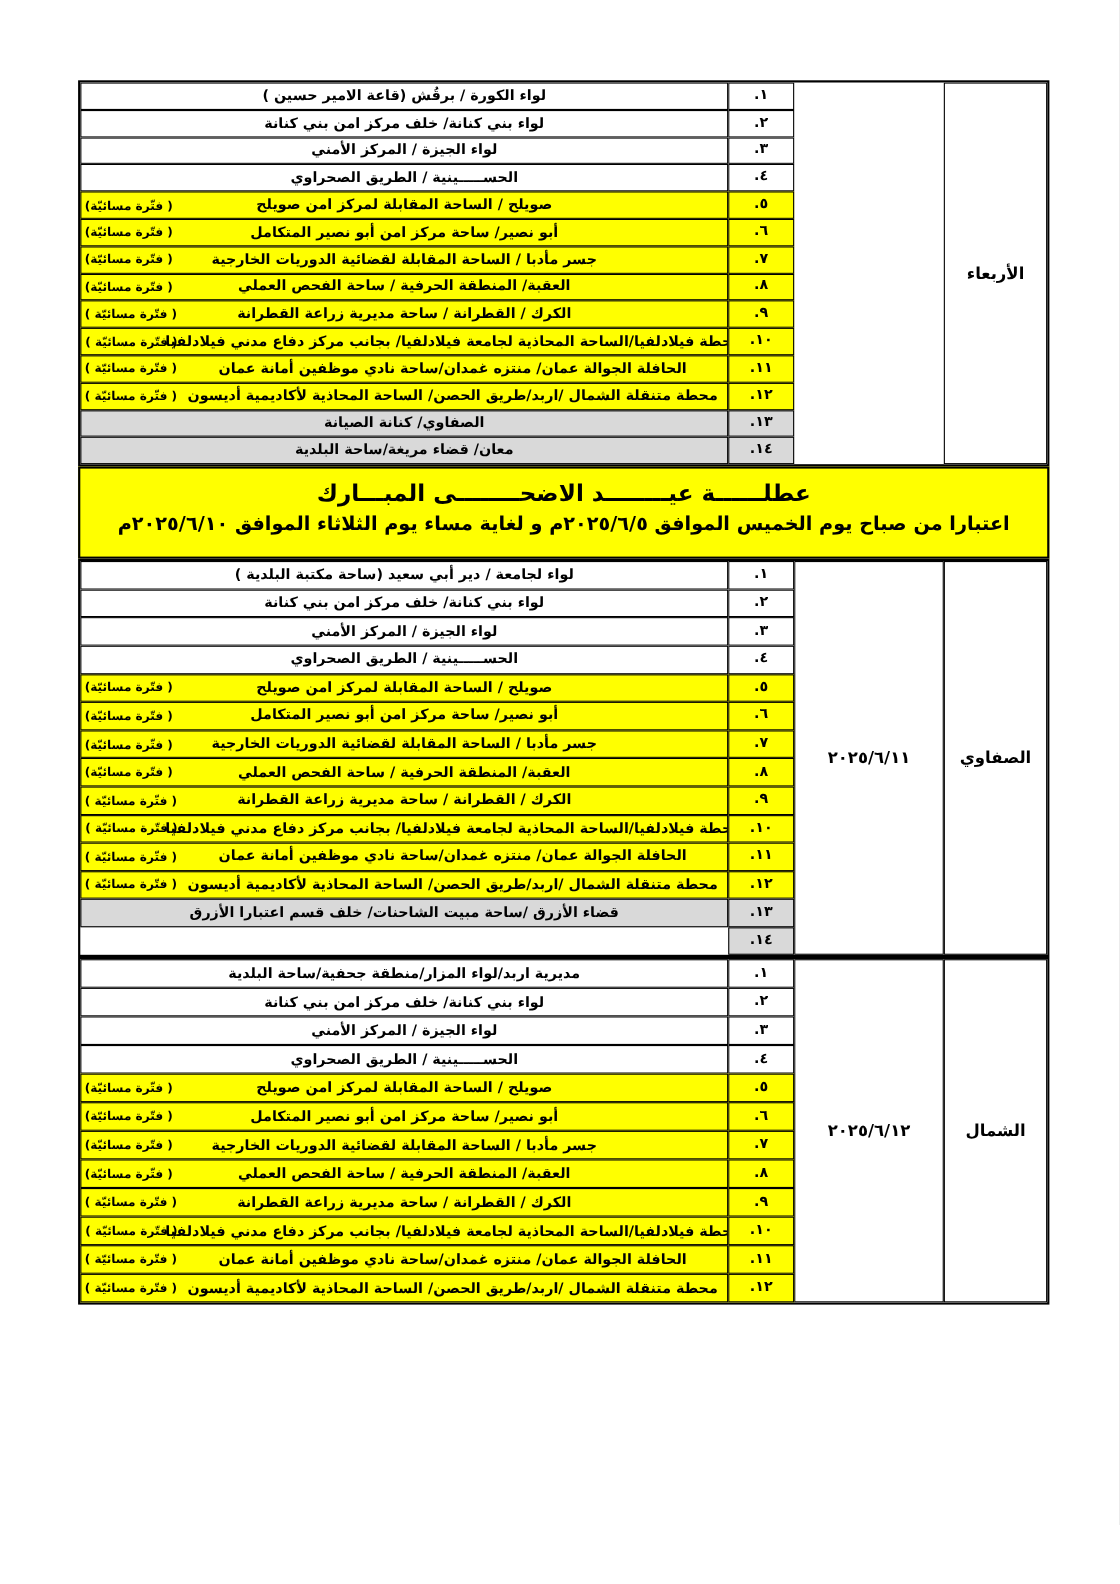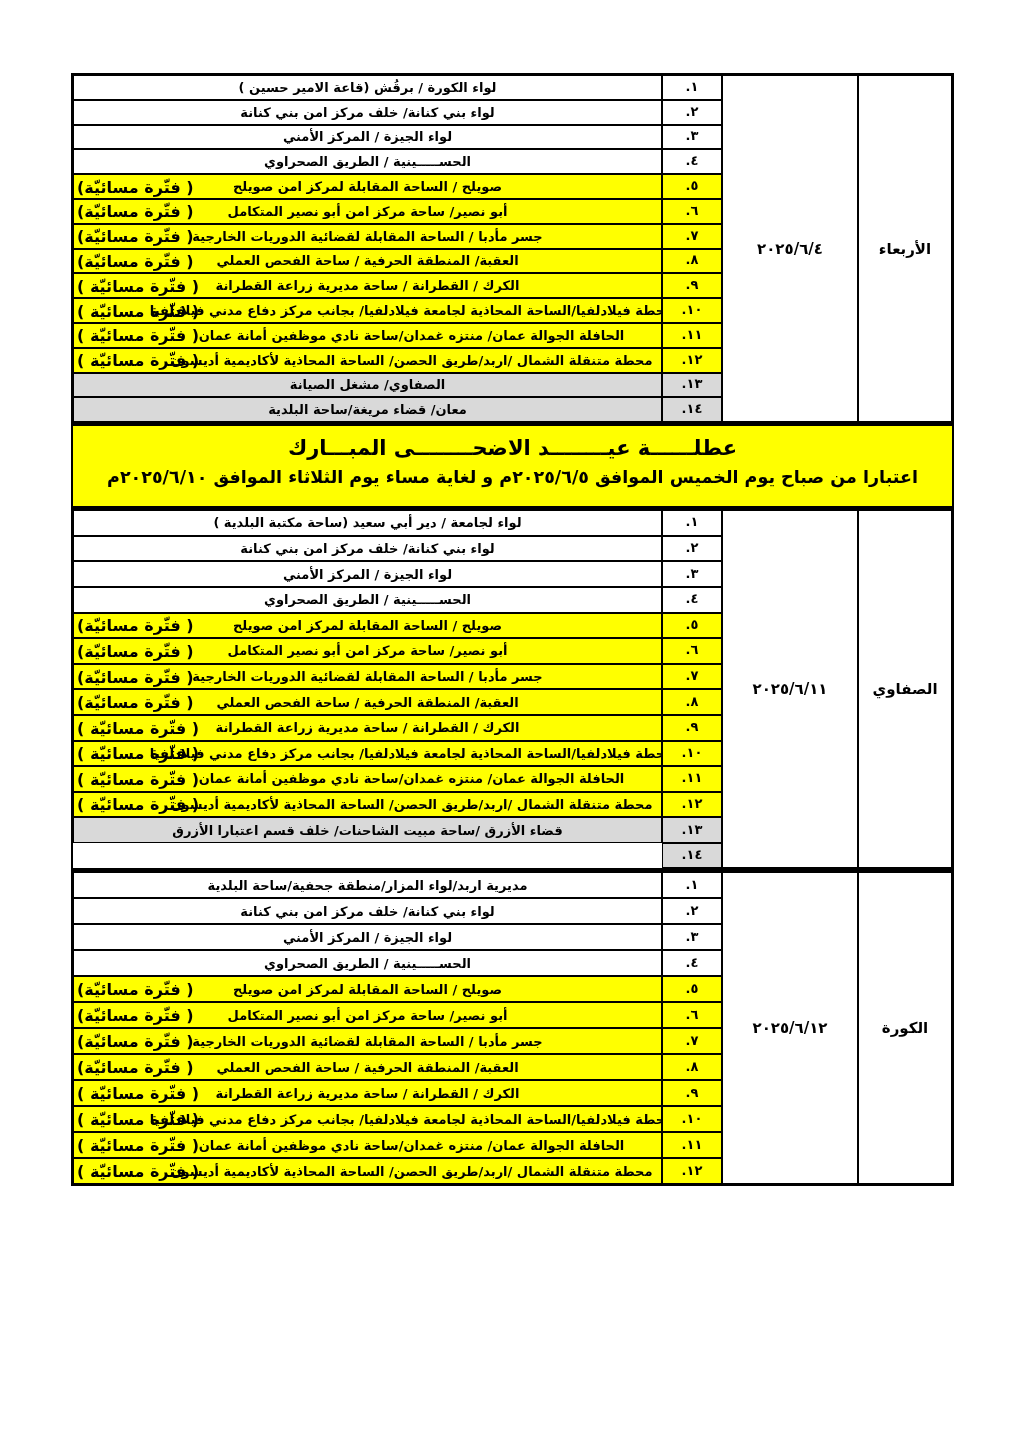--- a/index.html
+++ b/index.html
@@ -26,40 +26,39 @@
   }
   .bg-yellow{background:var(--yellow);}
   .bg-gray{background:var(--gray);}
   .day-cell,.date-cell{font-size:15px;font-weight:bold;}
   .num-cell{font-size:13px;font-weight:bold;padding-bottom:2px;}
   .loc-cell{position:relative;font-size:13px;font-weight:bold;padding:0 6px;}
   .loc-cell.pad-note{padding-left:94px;}
   .loc-text{white-space:nowrap;}
   .note{
     position:absolute;left:3px;top:50%;transform:translateY(-50%);
-    font-size:16px;font-weight:bold;white-space:nowrap;
+    font-size:11px;font-weight:bold;white-space:nowrap;
   }
   .banner{
     border:2px solid var(--border);
     background:var(--yellow);
     height:84px;box-sizing:border-box;
     text-align:center;direction:rtl;
     padding-top:9px;
   }
   .banner-line1{font-size:21px;font-weight:bold;line-height:1.25;}
   .banner-line2{font-size:17.5px;font-weight:bold;margin-top:6px;line-height:1.2;}
 </style>
 </head>
 <body>
 
 <div class="page">
   <div class="schedule">
     <div class="block" id="block-0">
         <div class="cell day-cell" style="grid-area: 1 / 1 / span 14;">الأربعاء</div>
-        <div class="cell date-cell" style="grid-area: 1 / 2 / span 14;">٢٠٢٥/٦/٤</div>
         <div class="cell num-cell" style="grid-area: 1 / 3;">١.</div>
         <div class="cell loc-cell" style="grid-area: 1 / 4;">
           <div class="loc-text">لواء الكورة / برقُش (قاعة الامير حسين )</div>
         </div>
         <div class="cell num-cell" style="grid-area: 2 / 3;">٢.</div>
         <div class="cell loc-cell" style="grid-area: 2 / 4;">
           <div class="loc-text">لواء بني كنانة/ خلف مركز امن بني كنانة</div>
         </div>
         <div class="cell num-cell" style="grid-area: 3 / 3;">٣.</div>
         <div class="cell loc-cell" style="grid-area: 3 / 4;">
@@ -104,21 +103,21 @@
           <div class="loc-text">الحافلة الجوالة عمان/ منتزه غمدان/ساحة نادي موظفين أمانة عمان</div>
           <div class="note">( فتّرة مسائيّة )</div>
         </div>
         <div class="cell num-cell bg-yellow" style="grid-area: 12 / 3;">١٢.</div>
         <div class="cell loc-cell bg-yellow pad-note" style="grid-area: 12 / 4;">
           <div class="loc-text">محطة متنقلة الشمال /اربد/طريق الحصن/ الساحة المحاذية لأكاديمية أديسون</div>
           <div class="note">( فتّرة مسائيّة )</div>
         </div>
         <div class="cell num-cell bg-gray" style="grid-area: 13 / 3;">١٣.</div>
         <div class="cell loc-cell bg-gray" style="grid-area: 13 / 4;">
-          <div class="loc-text">الصفاوي/ مشغل الصيانة</div>
+          <div class="loc-text">الصفاوي/ كنانة الصيانة</div>
         </div>
         <div class="cell num-cell bg-gray" style="grid-area: 14 / 3;">١٤.</div>
         <div class="cell loc-cell bg-gray" style="grid-area: 14 / 4;">
           <div class="loc-text">معان/ قضاء مريغة/ساحة البلدية</div>
         </div>
       </div>
     <div class="banner">
       <div class="banner-line1">عطلــــــة عيــــــــد الاضحــــــــى المبـــارك</div>
       <div class="banner-line2">اعتبارا من صباح يوم الخميس الموافق ٢٠٢٥/٦/٥م و لغاية مساء يوم الثلاثاء الموافق ٢٠٢٥/٦/١٠م</div>
     </div>
@@ -181,21 +180,21 @@
           <div class="loc-text">محطة متنقلة الشمال /اربد/طريق الحصن/ الساحة المحاذية لأكاديمية أديسون</div>
           <div class="note">( فتّرة مسائيّة )</div>
         </div>
         <div class="cell num-cell bg-gray" style="grid-area: 13 / 3;">١٣.</div>
         <div class="cell loc-cell bg-gray" style="grid-area: 13 / 4;">
           <div class="loc-text">قضاء الأزرق /ساحة مبيت الشاحنات/ خلف قسم اعتبارا الأزرق</div>
         </div>
         <div class="cell num-cell bg-gray" style="grid-area: 14 / 3;">١٤.</div>
       </div>
     <div class="block" id="block-2">
-        <div class="cell day-cell" style="grid-area: 1 / 1 / span 12;">الكورة</div>
+        <div class="cell day-cell" style="grid-area: 1 / 1 / span 12;">الشمال</div>
         <div class="cell date-cell" style="grid-area: 1 / 2 / span 12;">٢٠٢٥/٦/١٢</div>
         <div class="cell num-cell" style="grid-area: 1 / 3;">١.</div>
         <div class="cell loc-cell" style="grid-area: 1 / 4;">
           <div class="loc-text">مديرية اربد/لواء المزار/منطقة جحفية/ساحة البلدية</div>
         </div>
         <div class="cell num-cell" style="grid-area: 2 / 3;">٢.</div>
         <div class="cell loc-cell" style="grid-area: 2 / 4;">
           <div class="loc-text">لواء بني كنانة/ خلف مركز امن بني كنانة</div>
         </div>
         <div class="cell num-cell" style="grid-area: 3 / 3;">٣.</div>

